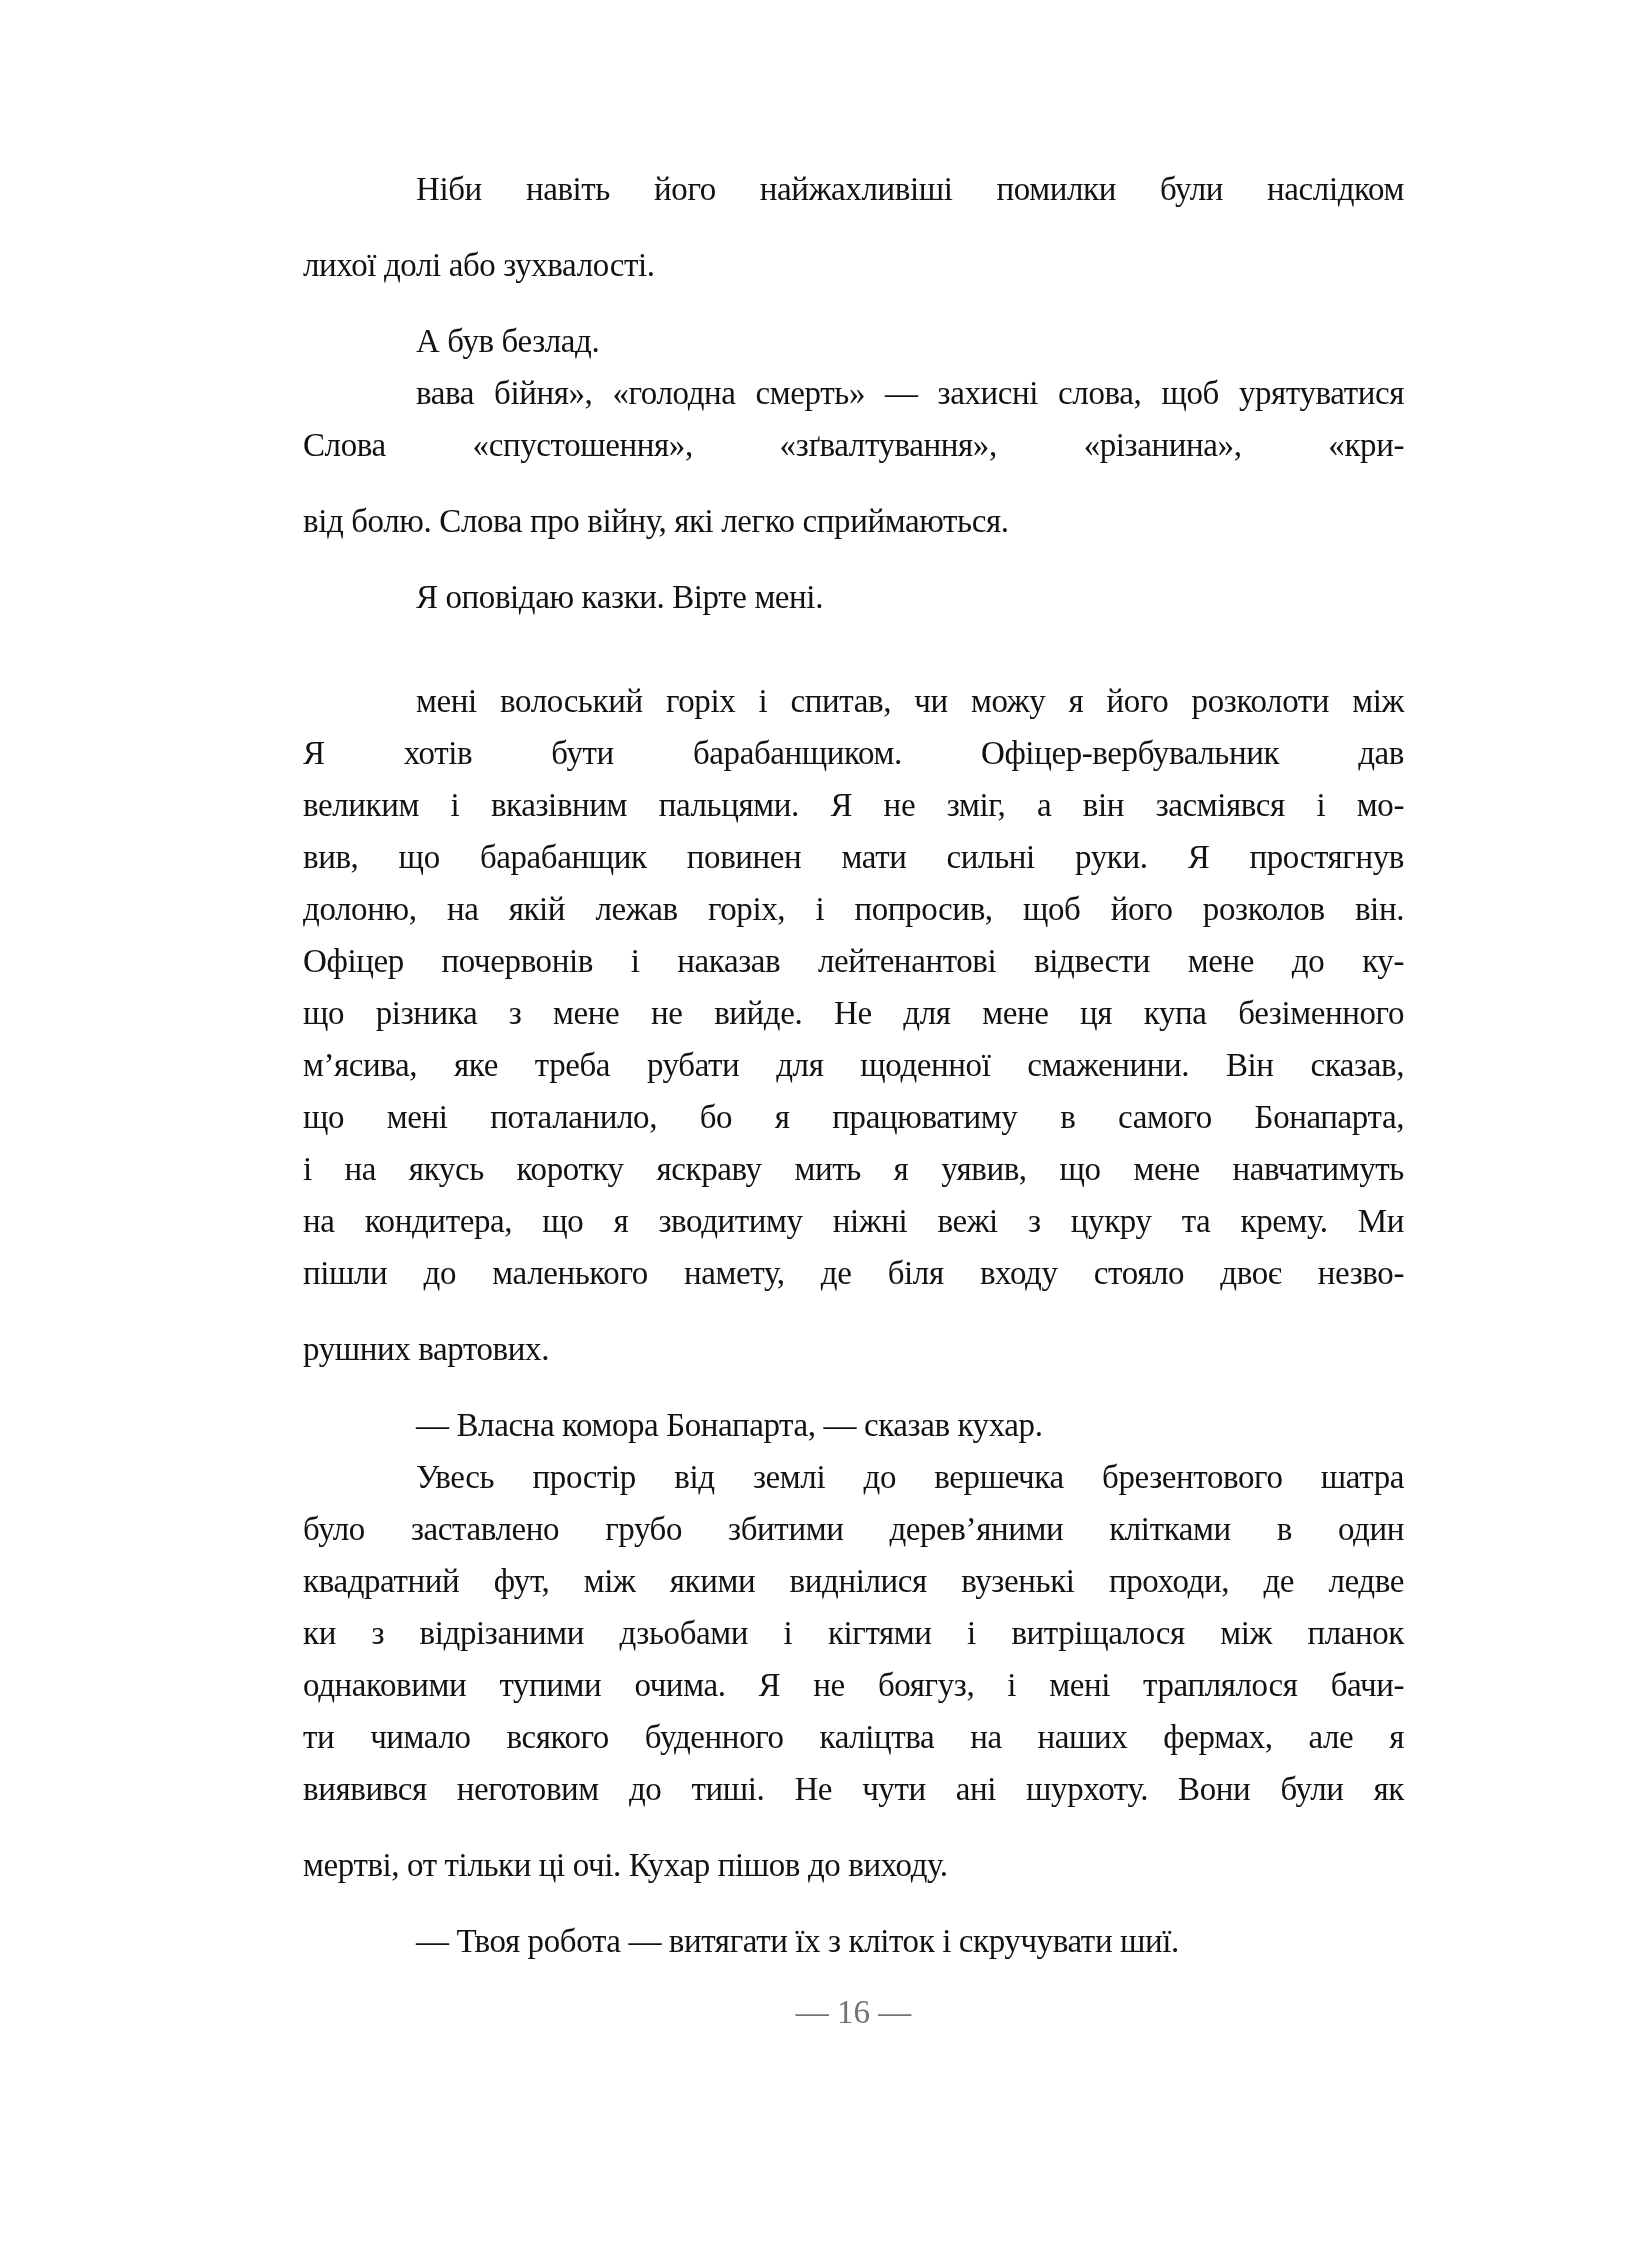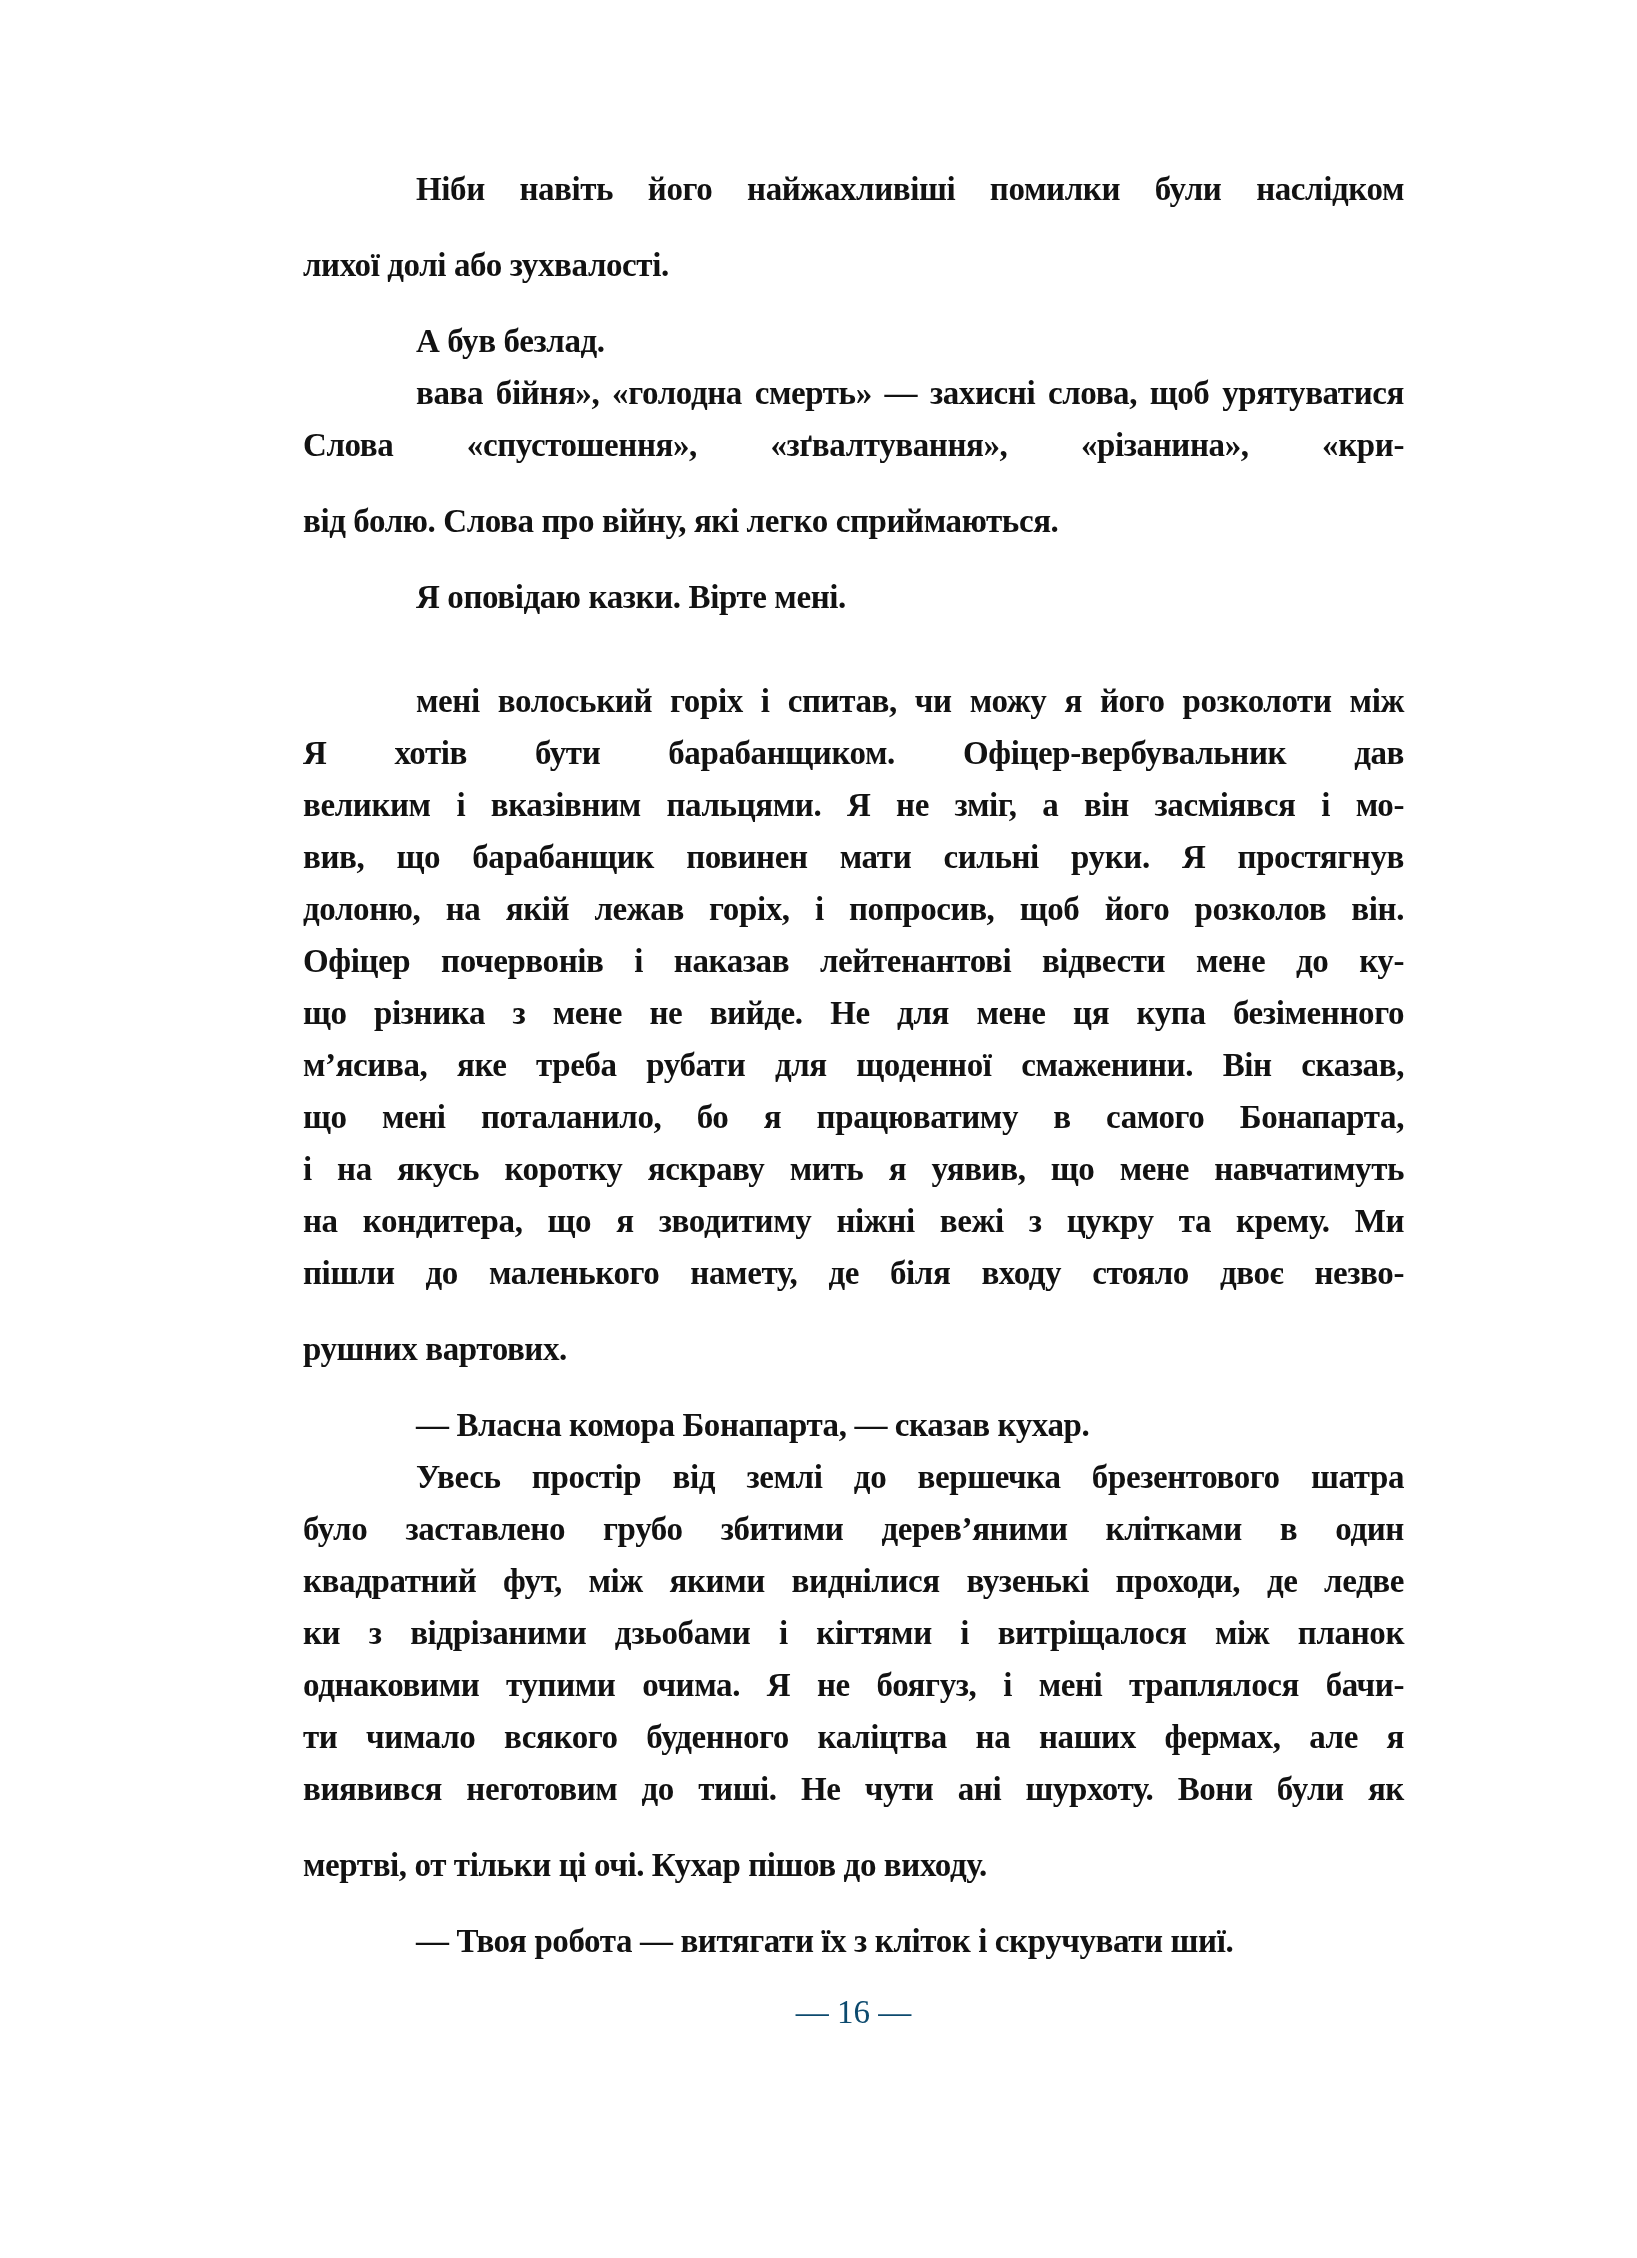--- a/index.html
+++ b/index.html
@@ -35,39 +35,38 @@
   }
   .paragraph.section-break {
     margin-bottom: 52px;
   }
   .line {
     height: 52px;
     line-height: 52px;
     text-align: justify;
     text-align-last: justify;
     white-space: normal;
-    font-weight: bold;
   }
   .line.last {
     text-align-last: left;
     margin-top: 24px;
   }
   .paragraph .line:first-child {
     text-indent: 113px;
   }
   .footer {
     position: absolute;
     left: 303px;
     top: 1986px;
     width: 1101px;
     height: 52px;
     line-height: 52px;
     font-size: 33px;
     text-align: center;
-    color: #0c4a6e;
+    color: #737373;
   }
 </style>
 </head>
 <body>
 
 <div class="page">
   <div class="text-block">
       <div class="paragraph">
         <div class="line">Ніби навіть його найжахливіші помилки були наслідком</div>
         <div class="line last">лихої долі або зухвалості.</div>

